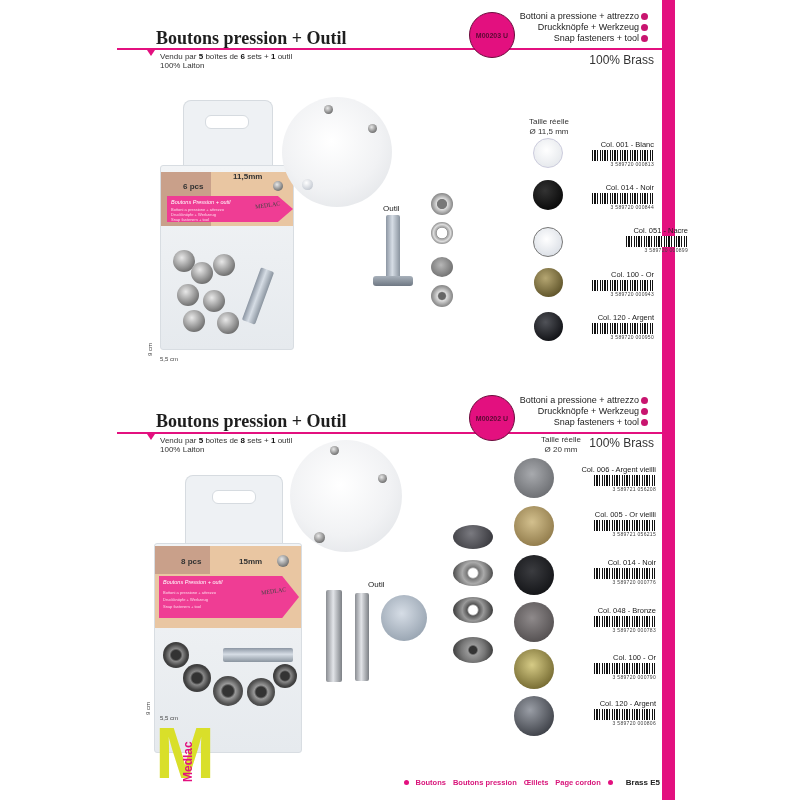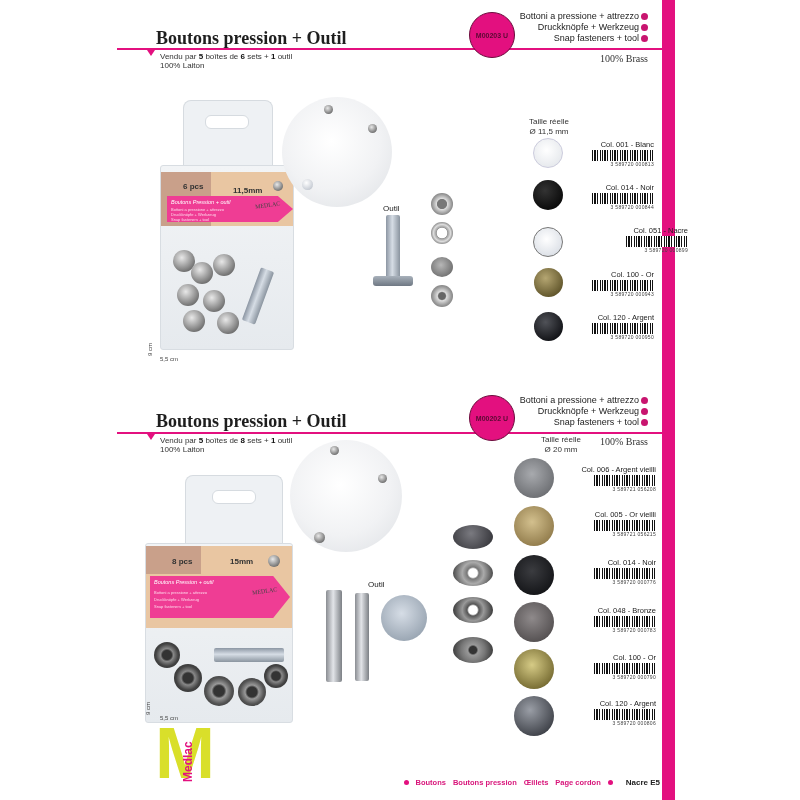--- a/index.html
+++ b/index.html
@@ -15,21 +15,21 @@
   .title { position: absolute; left: 156px; font-family: "Liberation Serif", serif; font-weight: bold; font-size: 18px; color: #1e1e1e; }
   .hline { position: absolute; left: 117px; width: 545px; height: 2px; background: #e3107f; }
   .tri { position: absolute; left: 147px; width: 0; height: 0; border-left: 4px solid transparent; border-right: 4px solid transparent; border-top: 6px solid #e3107f; }
   .sold { position: absolute; left: 160px; font-size: 8px; line-height: 9px; color: #333; }
   .sold b { font-weight: bold; color: #111; }
 
   .badge { position: absolute; left: 469px; width: 46px; height: 46px; border-radius: 50%; background: #e3107f; border: 1.5px solid #6b0c3c; display: flex; align-items: center; justify-content: center; font-size: 7px; font-weight: bold; color: #5a0a33; }
   .langs { position: absolute; right: 14px; text-align: right; font-size: 9px; line-height: 11px; color: #222; }
   .langs .row { display: flex; justify-content: flex-end; align-items: center; gap: 2px; }
   .langs .dot { width: 7px; height: 7px; border-radius: 50%; background: #c8156f; display: inline-block; }
-  .brass { position: absolute; right: 14px; font-size: 10px; color: #333; font-family: Liberation Serif, serif; }
+  .brass { position: absolute; right: 8px; font-size: 12px; color: #333; }
 
   .taille { position: absolute; text-align: center; font-size: 8px; line-height: 10px; color: #333; }
   .swatch { border-radius: 50%; flex: none; }
   .colinfo { position: absolute; text-align: right; }
   .colname { font-size: 7.5px; color: #222; white-space: nowrap; }
   .barcode { width: 62px; height: 11px; margin-left: auto; margin-top: 1px;
     background: repeating-linear-gradient(90deg,#111 0 1px,#fff 1px 2px,#111 2px 4px,#fff 4px 5px,#111 5px 6px,#fff 6px 8px,#111 8px 9px,#fff 9px 10px); }
   .bcnum { font-size: 5px; color: #444; text-align: right; letter-spacing: 0.3px; }
 
   .outil { position: absolute; font-size: 8px; color: #222; }
@@ -98,21 +98,21 @@
       </div>
   </div>
   <div class="brass" style="top:53px;">100% Brass</div>
 
   <div class="pack-hang" style="left:183px;top:100px;width:90px;height:70px;"></div>
   <div class="pack-hole" style="left:205px;top:115px;width:44px;height:14px;"></div>
   <div class="pack" style="left:160px;top:165px;width:134px;height:185px;">
     <div class="pack-card" style="left:0;top:6px;width:132px;height:54px;">
       <div class="left"></div>
       <div class="pack-pcs" style="left:22px;top:10px;">6 pcs</div>
-      <div class="pack-mm" style="left:72px;top:14px;">11,5mm</div>
+      <div class="pack-mm" style="left:72px;top:0;">11,5mm</div>
       <div class="stud" style="left:112px;top:9px;width:10px;height:10px;"></div>
       <div class="pack-pink" style="left:6px;top:24px;width:126px;height:26px;">
         <div class="l1">Boutons Pression + outil</div>
         <div class="l2" style="top:11px;">Bottoni a pressione + attrezzo</div>
         <div class="l2" style="top:16px;">Druckknöpfe + Werkzeug</div>
         <div class="l2" style="top:21px;">Snap fasteners + tool</div>
       </div>
       <div class="pack-logo" style="left:94px;top:30px;">MEDLAC</div>
     </div>
     <div class="pack-content" style="left:12px;top:78px;width:110px;height:95px;">
@@ -208,21 +208,21 @@
       </div>
     <div class="row">
         <span>Snap fasteners + tool</span>
         <span class="dot"></span>
       </div>
   </div>
   <div class="brass" style="top:51px;">100% Brass</div>
 
   <div class="pack-hang" style="left:185px;top:90px;width:98px;height:72px;"></div>
   <div class="pack-hole" style="left:212px;top:105px;width:44px;height:14px;"></div>
-  <div class="pack" style="left:145px;top:158px;width:148px;height:180px;">
+  <div class="pack" style="left:154px;top:158px;width:148px;height:210px;">
     <div class="pack-card" style="left:0;top:2px;width:146px;height:82px;">
       <div class="left" style="height:34%;"></div>
       <div class="pack-pcs" style="left:26px;top:11px;">8 pcs</div>
       <div class="pack-mm" style="left:84px;top:11px;">15mm</div>
       <div class="stud" style="left:122px;top:9px;width:12px;height:12px;"></div>
       <div class="pack-pink" style="left:4px;top:30px;width:140px;height:42px;">
         <div class="l1">Boutons Pression + outil</div>
         <div class="l2" style="top:14px;">Bottoni a pressione + attrezzo</div>
         <div class="l2" style="top:21px;">Druckknöpfe + Werkzeug</div>
         <div class="l2" style="top:28px;">Snap fasteners + tool</div>
@@ -310,14 +310,14 @@
   <div class="brand">Medlac</div>
 </div>
 
 <div class="footer">
   <span class="fdot"></span>
   <span class="link">Boutons</span>
   <span class="link">Boutons pression</span>
   <span class="link">Œillets</span>
   <span class="link">Page cordon</span>
   <span class="fdot"></span>
-  <span class="page">Nacre E5</span>
+  <span class="page">Brass E5</span>
 </div>
 
 </body></html>

